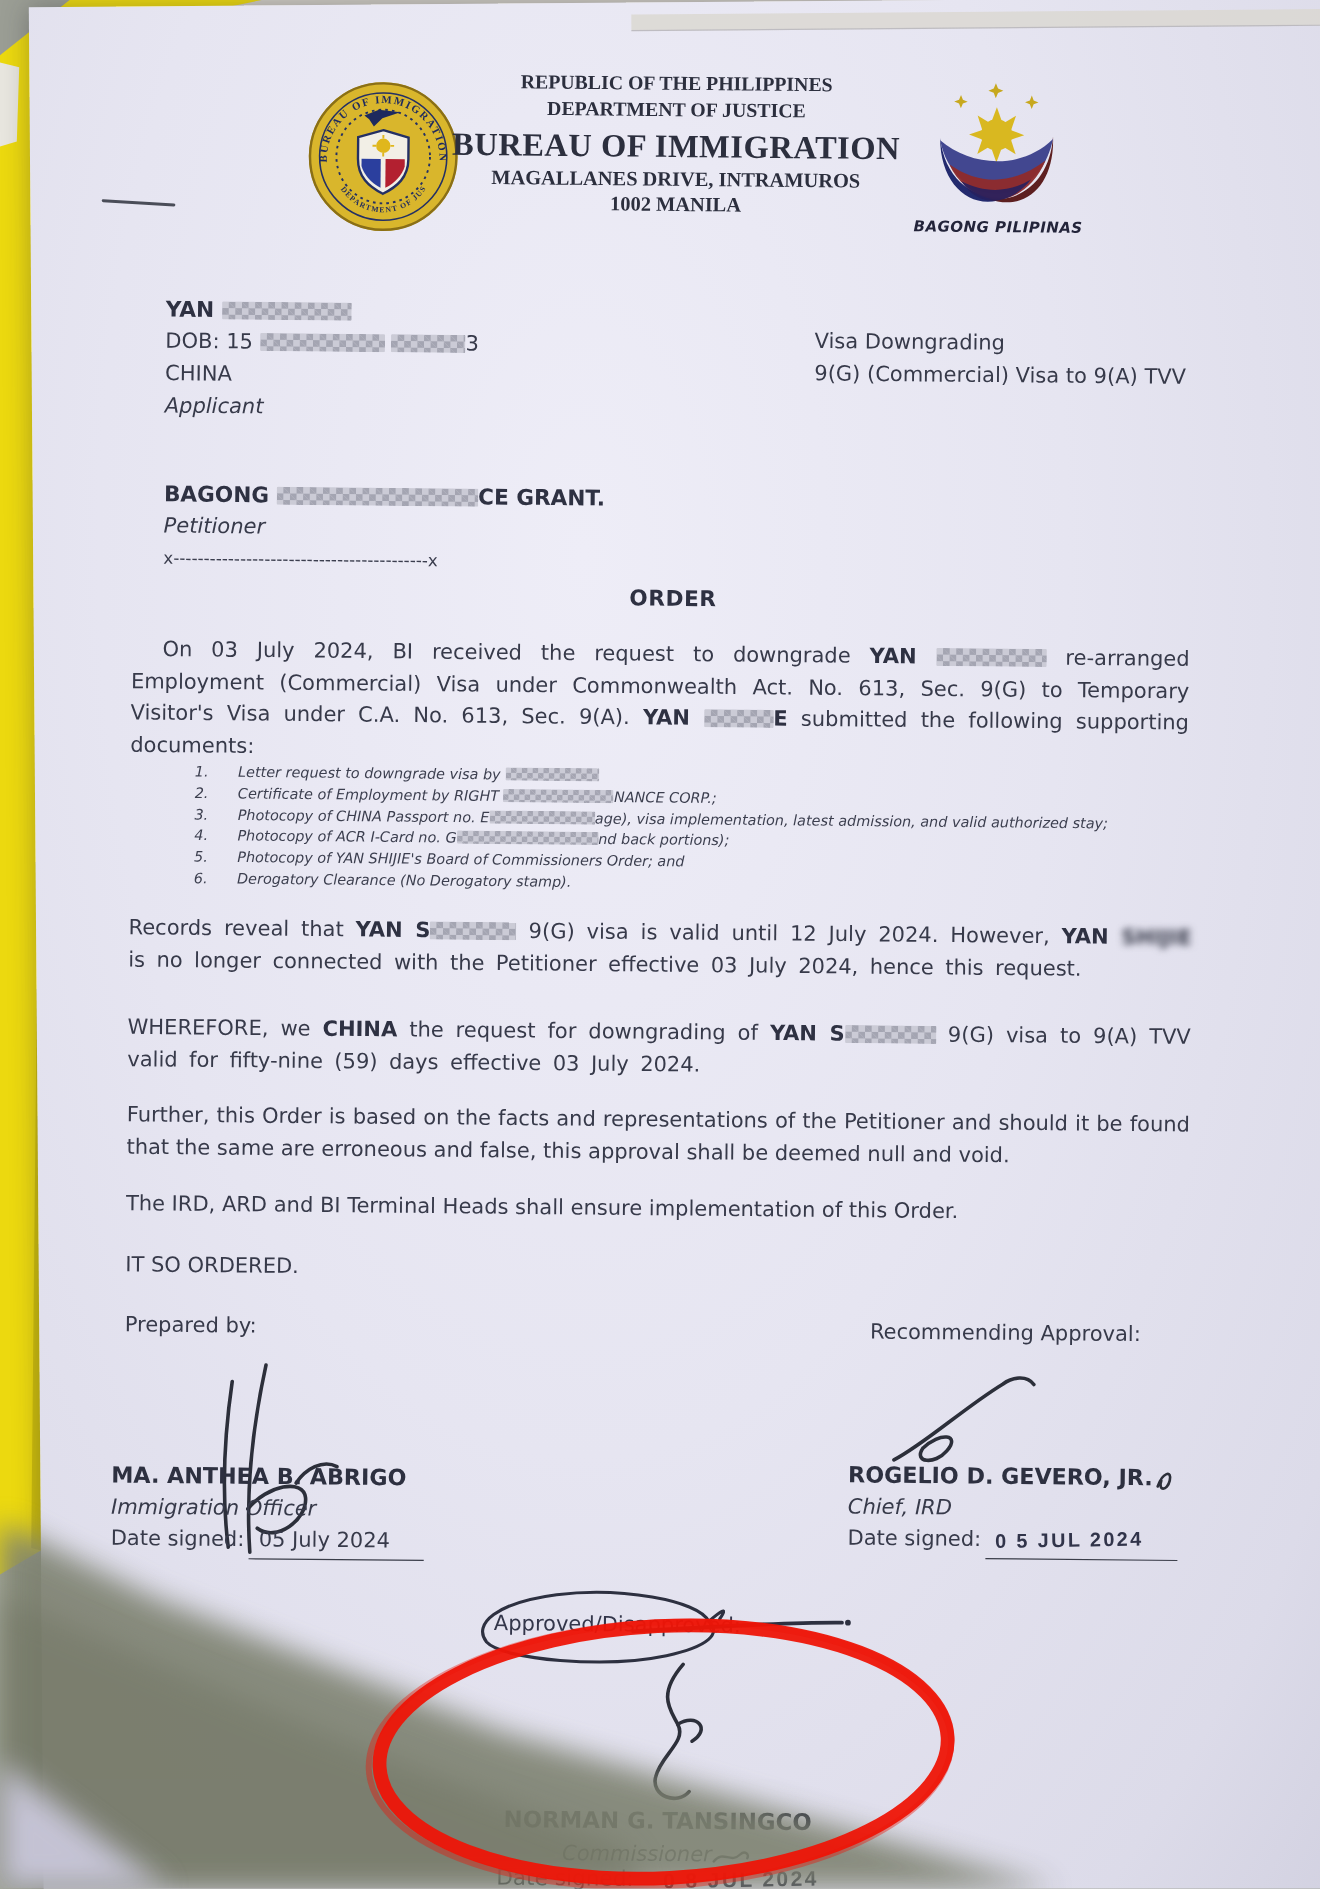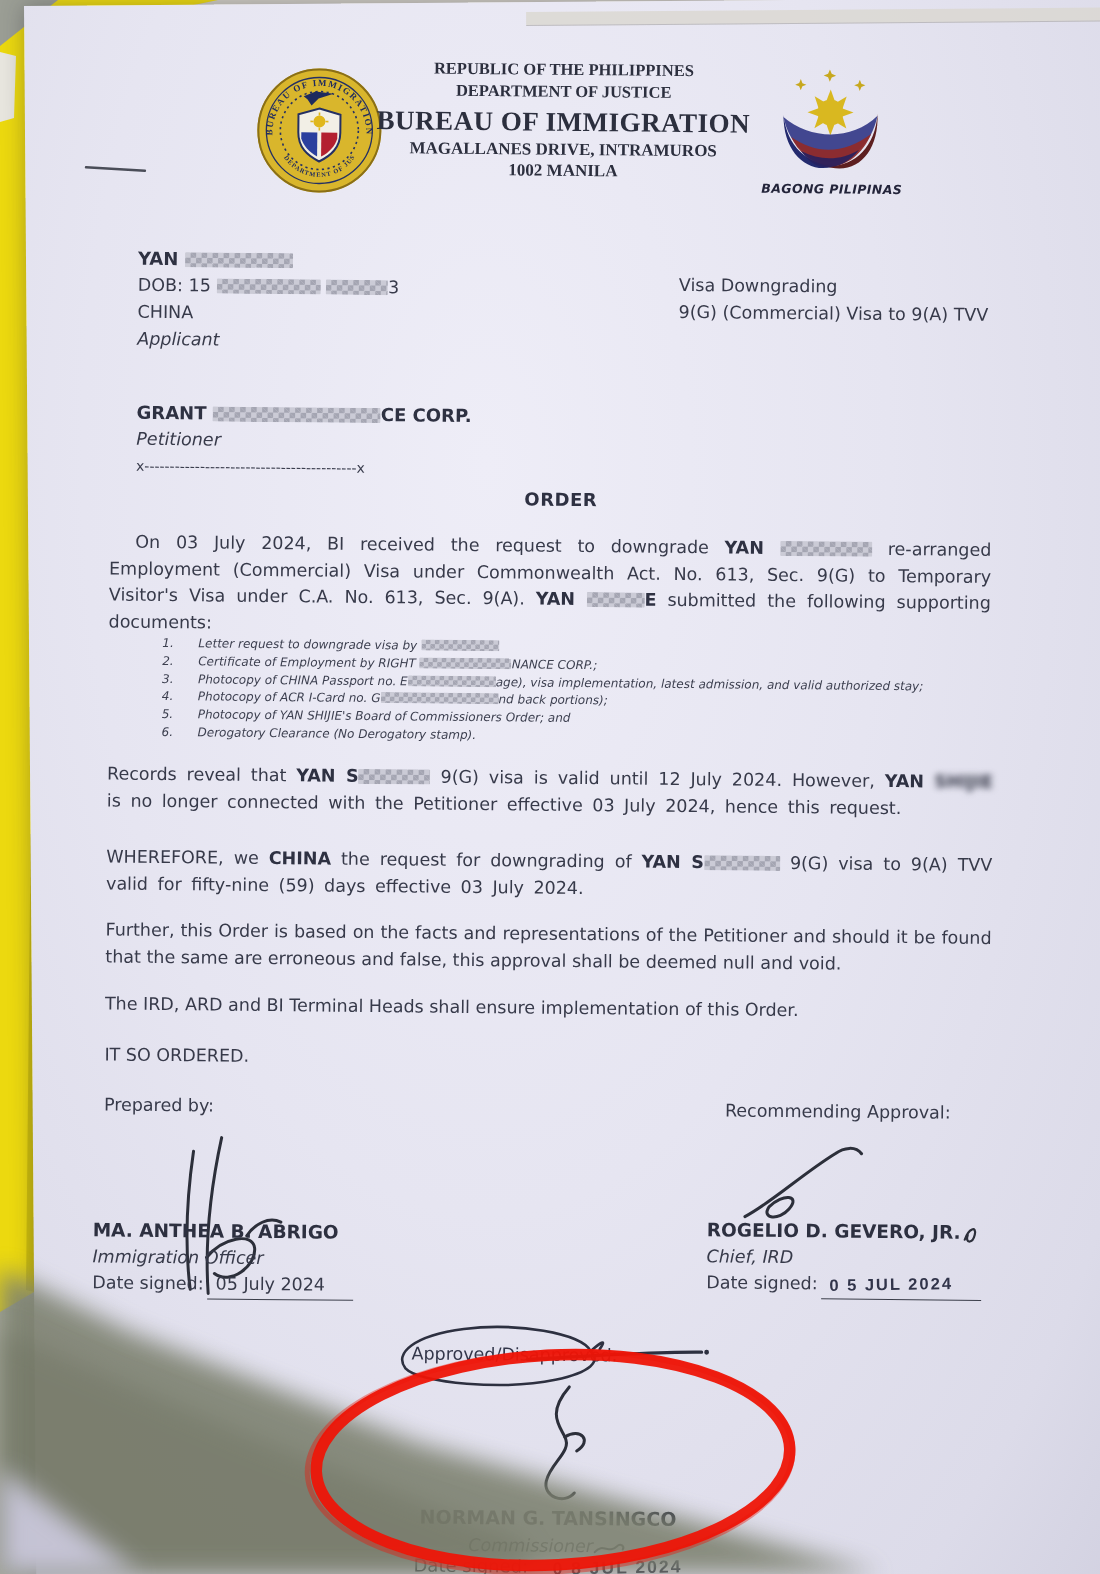--- a/index.html
+++ b/index.html
@@ -152,21 +152,21 @@
       <div>CHINA</div>
       <div class="italic">Applicant</div>
     </div>
 
     <div class="blk" style="left:681px;top:266px">
       <div>Visa Downgrading</div>
       <div>9(G) (Commercial) Visa to 9(A) TVV</div>
     </div>
 
     <div class="blk" style="left:140px;top:398px">
-      <div class="bold-line"><b>GRANT </b><span class="redact" style="width: 168px;"></span><b>CE CORP.</b></div>
+      <div class="bold-line"><b>BAGONG </b><span class="redact" style="width: 168px;"></span><b>CE GRANT.</b></div>
       <div class="italic">Petitioner</div>
       <div class="case-line">x------------------------------------------x</div>
     </div>
 
     <div class="order-title">ORDER</div>
 
     <div class="para ws4" style="left:114px;top:528px;width:882px;text-indent:26px">On 03 July 2024, BI received the request to downgrade <b>YAN </b><span class="redact" style="width: 92px;"></span> re-arranged Employment (Commercial) Visa under Commonwealth Act. No. 613, Sec. 9(G) to Temporary Visitor's Visa under C.A. No. 613, Sec. 9(A). <b>YAN </b><span class="redact" style="width: 58px;"></span><b>E</b> submitted the following supporting documents:</div>
 
     <div class="doc-list">
       <div class="doc-item">

